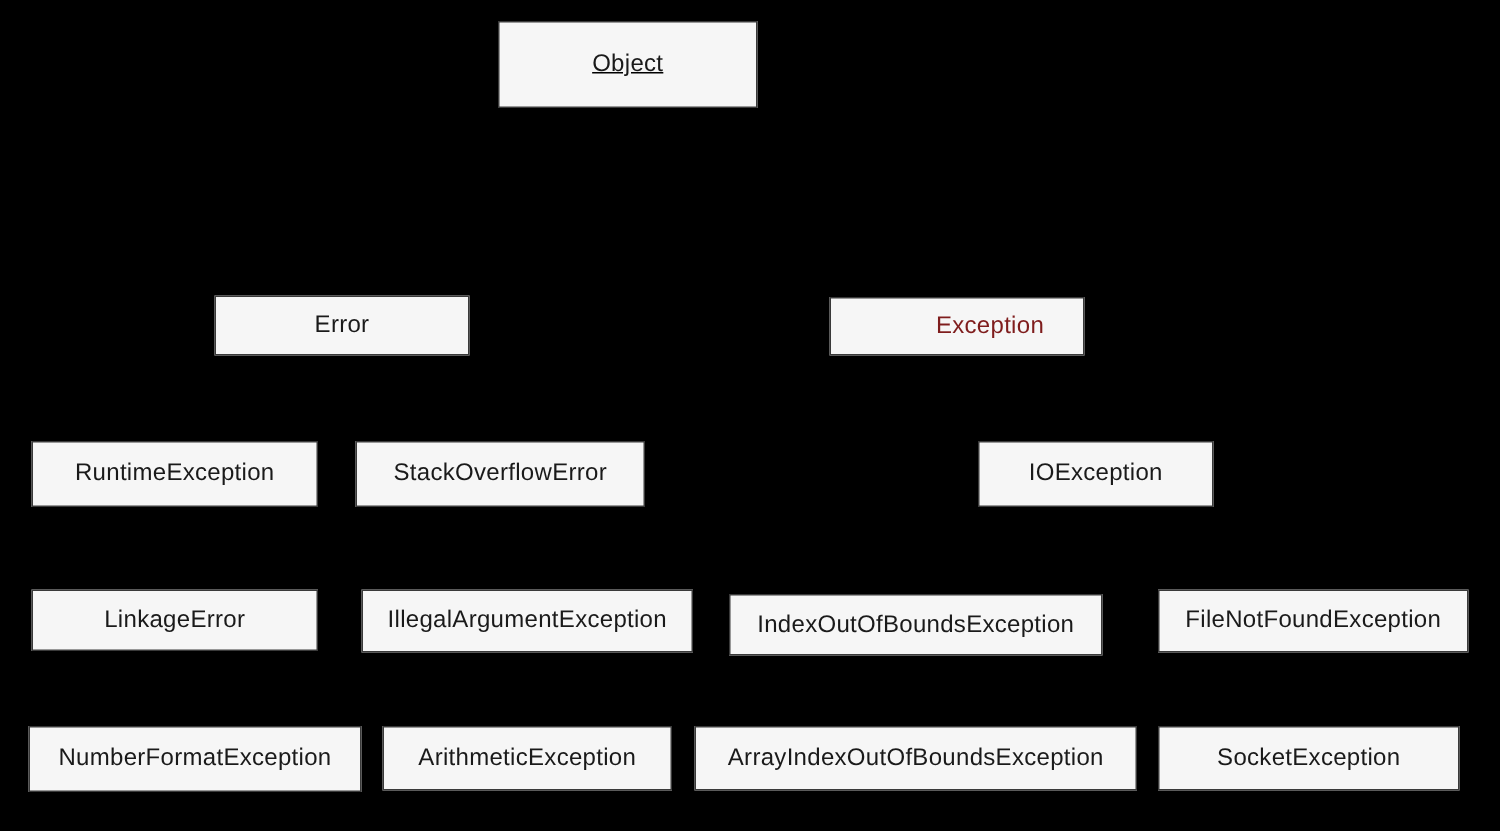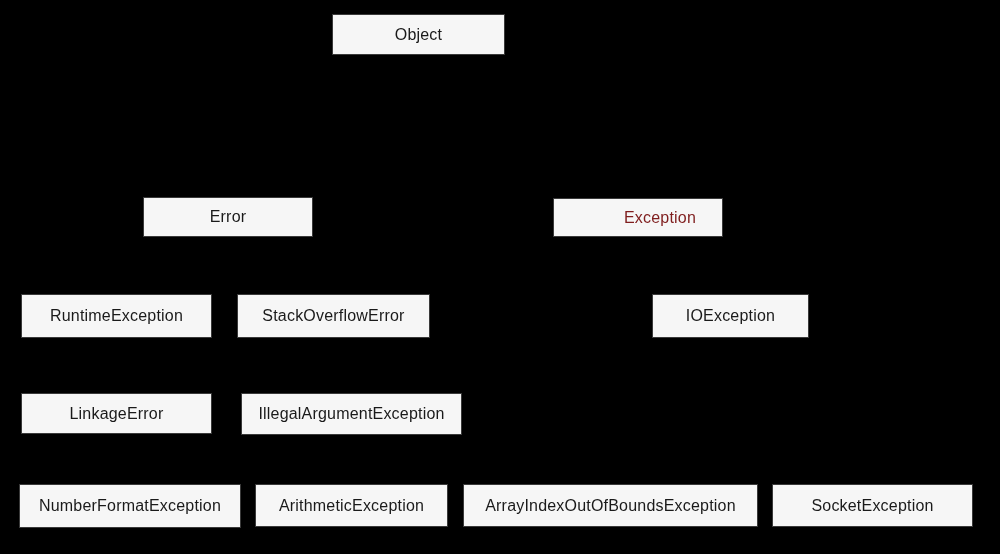--- a/index.html
+++ b/index.html
@@ -29,21 +29,21 @@
     font-size: 16px;
     line-height: 1;
     white-space: nowrap;
     letter-spacing: 0.2px;
   }
 </style>
 </head>
 <body>
 
 <div class="canvas" style="background: rgb(0, 0, 0);">
-    <div class="node" style="left: 332px; top: 14px; width: 173px; height: 41px; background: rgb(246, 246, 246); border-color: rgb(58, 58, 58);">
+    <div class="node" style="left: 332px; top: 14px; width: 173px; height: 58px; background: rgb(246, 246, 246); border-color: rgb(58, 58, 58); text-decoration: underline;">
       <span class="node-label" style="color: rgb(26, 26, 26);">Object</span>
     </div>
     <div class="node" style="left: 143px; top: 197px; width: 170px; height: 40px; background: rgb(246, 246, 246); border-color: rgb(58, 58, 58);">
       <span class="node-label" style="color: rgb(26, 26, 26);">Error</span>
     </div>
     <div class="node" style="left: 553px; top: 198px; width: 170px; height: 39px; background: rgb(246, 246, 246); border-color: rgb(58, 58, 58);">
       <span class="node-label" style="color: #7f1d1d; margin-left: 44px;">Exception</span>
     </div>
     <div class="node" style="left: 21px; top: 294px; width: 191px; height: 44px; background: rgb(246, 246, 246); border-color: rgb(58, 58, 58);">
       <span class="node-label" style="color: rgb(26, 26, 26);">RuntimeException</span>
@@ -53,20 +53,26 @@
     </div>
     <div class="node" style="left: 652px; top: 294px; width: 157px; height: 44px; background: rgb(246, 246, 246); border-color: rgb(58, 58, 58);">
       <span class="node-label" style="color: rgb(26, 26, 26);">IOException</span>
     </div>
     <div class="node" style="left: 21px; top: 393px; width: 191px; height: 41px; background: rgb(246, 246, 246); border-color: rgb(58, 58, 58);">
       <span class="node-label" style="color: rgb(26, 26, 26);">LinkageError</span>
     </div>
     <div class="node" style="left: 241px; top: 393px; width: 221px; height: 42px; background: rgb(246, 246, 246); border-color: rgb(58, 58, 58);">
       <span class="node-label" style="color: rgb(26, 26, 26);">IllegalArgumentException</span>
     </div>
+    <div class="node" style="left: 486px; top: 396px; width: 249px; height: 41px; background: rgb(246, 246, 246); border-color: rgb(58, 58, 58);">
+      <span class="node-label" style="color: rgb(26, 26, 26);">IndexOutOfBoundsException</span>
+    </div>
+    <div class="node" style="left: 772px; top: 393px; width: 207px; height: 42px; background: rgb(246, 246, 246); border-color: rgb(58, 58, 58);">
+      <span class="node-label" style="color: rgb(26, 26, 26);">FileNotFoundException</span>
+    </div>
     <div class="node" style="left: 19px; top: 484px; width: 222px; height: 44px; background: rgb(246, 246, 246); border-color: rgb(58, 58, 58);">
       <span class="node-label" style="color: rgb(26, 26, 26);">NumberFormatException</span>
     </div>
     <div class="node" style="left: 255px; top: 484px; width: 193px; height: 43px; background: rgb(246, 246, 246); border-color: rgb(58, 58, 58);">
       <span class="node-label" style="color: rgb(26, 26, 26);">ArithmeticException</span>
     </div>
     <div class="node" style="left: 463px; top: 484px; width: 295px; height: 43px; background: rgb(246, 246, 246); border-color: rgb(58, 58, 58);">
       <span class="node-label" style="color: rgb(26, 26, 26);">ArrayIndexOutOfBoundsException</span>
     </div>
     <div class="node" style="left: 772px; top: 484px; width: 201px; height: 43px; background: rgb(246, 246, 246); border-color: rgb(58, 58, 58); text-align: center;">

